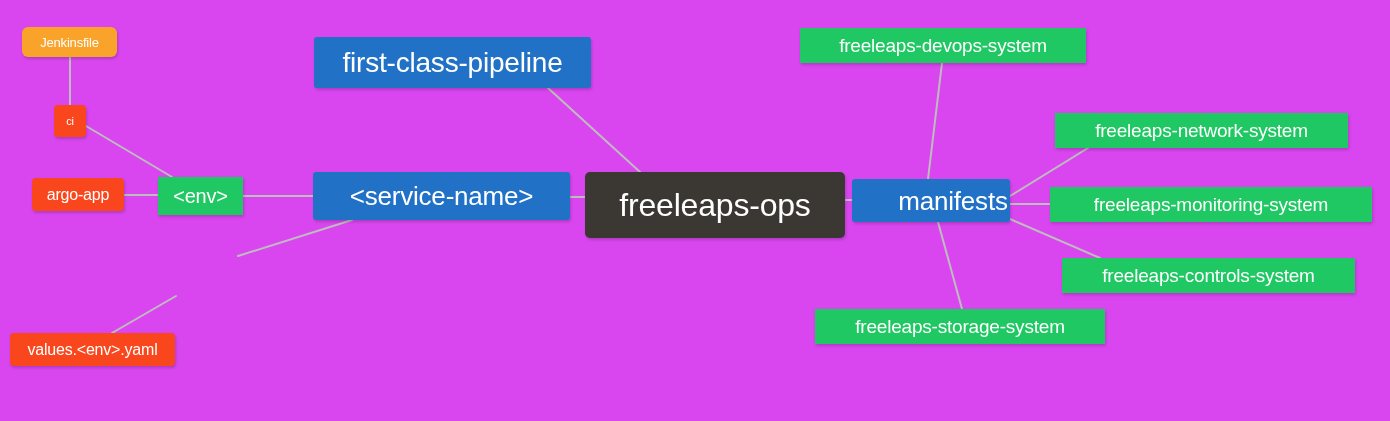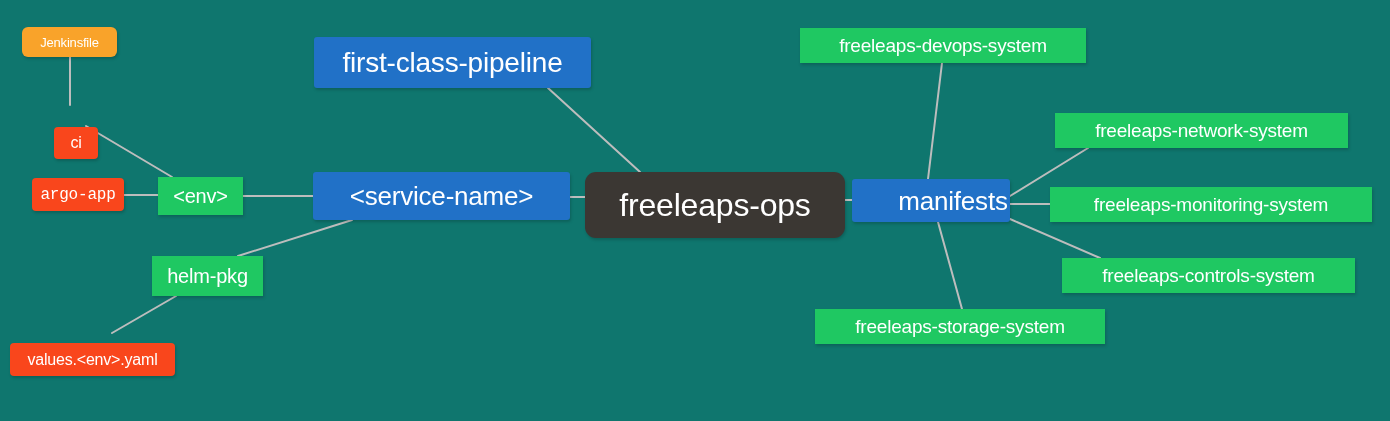--- a/index.html
+++ b/index.html
@@ -4,21 +4,21 @@
 <style>
   html, body {
     margin: 0;
     padding: 0;
     background: #ffffff;
   }
   #canvas {
     position: relative;
     width: 1390px;
     height: 421px;
-    background: #0f766e;
+    background: #d946ef;
     overflow: hidden;
     font-family: "Liberation Sans", sans-serif;
   }
   #edge-layer {
     position: absolute;
     left: 0;
     top: 0;
     width: 1390px;
     height: 421px;
     pointer-events: none;
@@ -36,21 +36,21 @@
     letter-spacing: -0.2px;
     border-radius: 3px;
     box-shadow: 1px 2px 3px rgba(0,0,0,0.18);
     line-height: 1;
     z-index: 2;
   }
   .n-orange  { background: #f9a32a; border-radius: 6px; }
   .n-red     { background: #f9461c; border-radius: 4px; }
   .n-green   { background: #1fc862; border-radius: 0; }
   .n-blue    { background: #2171c7; border-radius: 3px; }
-  .n-dark    { background: #3b3733; border-radius: 11px; }
+  .n-dark    { background: #3b3733; border-radius: 5px; }
 </style>
 </head>
 <body>
 
 <div id="canvas">
 
   <svg id="edge-layer" viewBox="0 0 1390 421" xmlns="http://www.w3.org/2000/svg">
     <g stroke="#bdbdbd" stroke-width="2" fill="none" stroke-linecap="round">
 
       <line x1="585" y1="197" x2="570" y2="197"></line>
@@ -80,37 +80,34 @@
       <line x1="1010" y1="219" x2="1100" y2="258"></line>
 
       <line x1="938" y1="222" x2="962" y2="309"></line>
     </g>
   </svg>
 
   <div class="node n-orange" style="left:22px; top:27px; width:95px; height:30px; font-size:13px;">
     <span>Jenkinsfile</span>
   </div>
 
-  <div class="node n-red" style="left:54px; top:105px; width:44px; height:32px; font-size:16px;margin-top:22px;">
+  <div class="node n-red" style="left:54px; top:105px; width:32px; height:32px; font-size:11px;">
     <span>ci</span>
   </div>
 
-  <div class="node n-red" style="left:32px; top:178px; width:92px; height:33px; font-size:16px;font-family:Liberation Mono, monospace;">
+  <div class="node n-red" style="left:32px; top:178px; width:92px; height:33px; font-size:16px;">
     <span>argo-app</span>
   </div>
 
   <div class="node n-green" style="left:158px; top:177px; width:85px; height:38px; font-size:20px;justify-content:center;">
     <span>&lt;env&gt;</span>
   </div>
 
-  <div class="node n-green" style="left:152px; top:256px; width:111px; height:40px; font-size:20px;">
-    <span>helm-pkg</span>
-  </div>
 
-  <div class="node n-red" style="left:10px; top:343px; width:165px; height:33px; font-size:16px;">
+  <div class="node n-red" style="left:10px; top:333px; width:165px; height:33px; font-size:16px;">
     <span>values.&lt;env&gt;.yaml</span>
   </div>
 
   <div class="node n-blue" style="left:314px; top:37px; width:277px; height:51px; font-size:28px;">
     <span>first-class-pipeline</span>
   </div>
 
   <div class="node n-blue" style="left:313px; top:172px; width:257px; height:48px; font-size:26px;">
     <span>&lt;service-name&gt;</span>
   </div>

